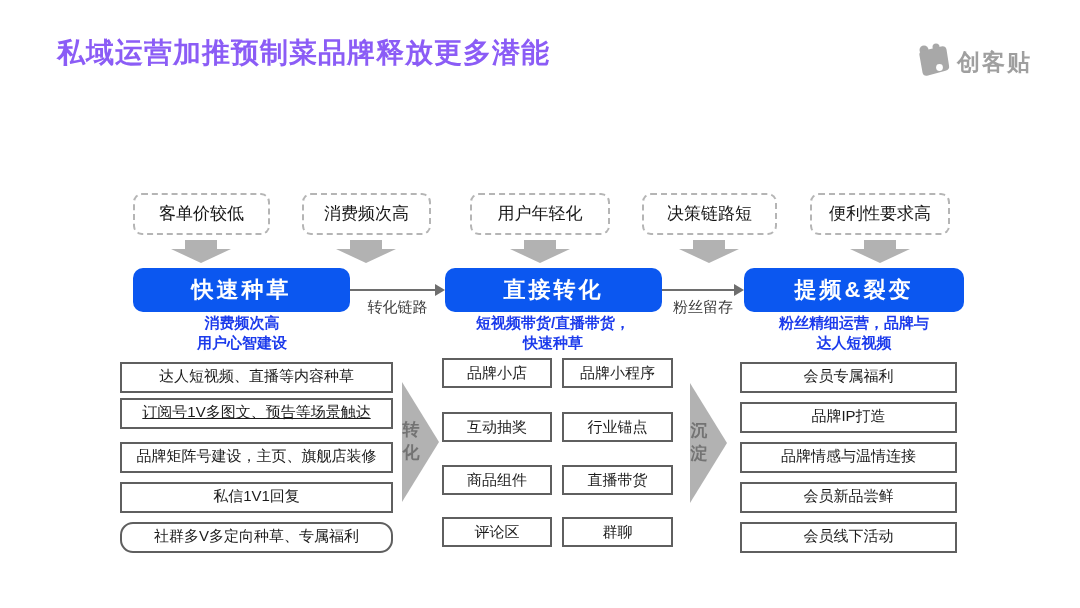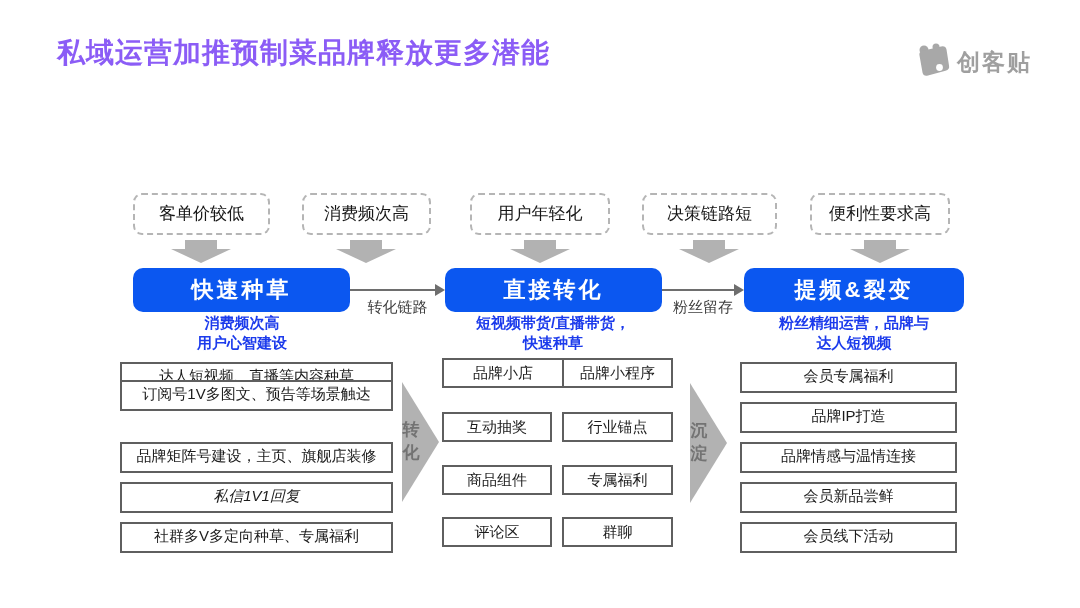--- a/index.html
+++ b/index.html
@@ -136,35 +136,35 @@
   <div class="desc" style="left:433px;width:240px;">
     <div>短视频带货/直播带货，</div>
     <div>快速种草</div>
   </div>
   <div class="desc" style="left:734px;width:240px;">
     <div>粉丝精细运营，品牌与</div>
     <div>达人短视频</div>
   </div>
 
   <div class="item col-item" style="left:120px;width:273px;top:362px;">达人短视频、直播等内容种草</div>
-  <div class="item col-item" style="left:120px;width:273px;top:380px;">订阅号1V多图文、预告等场景触达</div>
+  <div class="item col-item" style="left:120px;width:273px;top:398px;text-decoration:underline;">订阅号1V多图文、预告等场景触达</div>
   <div class="item col-item" style="left:120px;width:273px;top:442px;">品牌矩阵号建设，主页、旗舰店装修</div>
-  <div class="item col-item" style="left:120px;width:273px;top:482px;font-style:italic;">私信1V1回复</div>
-  <div class="item col-item" style="left:120px;width:273px;top:522px;">社群多V多定向种草、专属福利</div>
+  <div class="item col-item" style="left:120px;width:273px;top:482px;">私信1V1回复</div>
+  <div class="item col-item" style="left:120px;width:273px;top:522px;border-radius:13px;">社群多V多定向种草、专属福利</div>
 
   <div class="chevron" style="left:402px;top:382px;"></div>
   <div class="chevron-label" style="left:401px;top:418px;">转化</div>
 
-  <div class="item mid-item" style="left:442px;width:122px;top:358px;">品牌小店</div>
+  <div class="item mid-item" style="left:442px;width:110px;top:358px;">品牌小店</div>
   <div class="item mid-item" style="left:442px;width:110px;top:412px;">互动抽奖</div>
   <div class="item mid-item" style="left:442px;width:110px;top:465px;">商品组件</div>
   <div class="item mid-item" style="left:442px;width:110px;top:517px;">评论区</div>
   <div class="item mid-item" style="left:562px;width:111px;top:358px;">品牌小程序</div>
   <div class="item mid-item" style="left:562px;width:111px;top:412px;">行业锚点</div>
-  <div class="item mid-item" style="left:562px;width:111px;top:465px;">专属福利</div>
+  <div class="item mid-item" style="left:562px;width:111px;top:465px;">直播带货</div>
   <div class="item mid-item" style="left:562px;width:111px;top:517px;">群聊</div>
 
   <div class="chevron" style="left:690px;top:383px;"></div>
   <div class="chevron-label" style="left:689px;top:419px;">沉淀</div>
 
   <div class="item col-item" style="left:740px;width:217px;top:362px;">会员专属福利</div>
   <div class="item col-item" style="left:740px;width:217px;top:402px;">品牌IP打造</div>
   <div class="item col-item" style="left:740px;width:217px;top:442px;">品牌情感与温情连接</div>
   <div class="item col-item" style="left:740px;width:217px;top:482px;">会员新品尝鲜</div>
   <div class="item col-item" style="left:740px;width:217px;top:522px;">会员线下活动</div>

